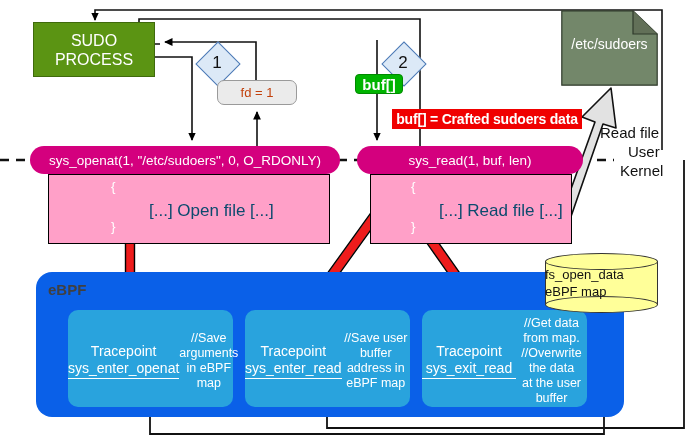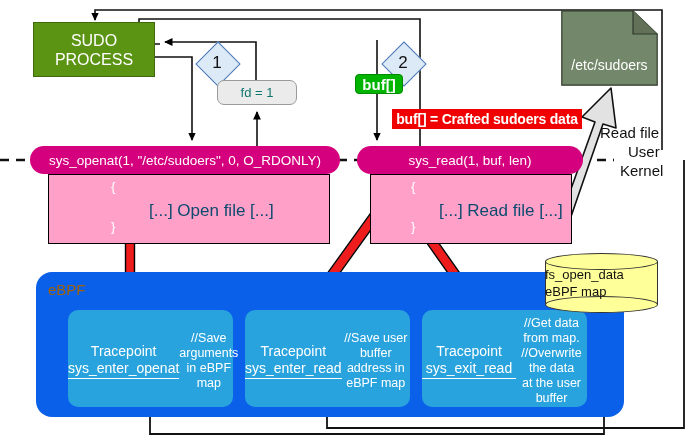--- a/index.html
+++ b/index.html
@@ -10,21 +10,21 @@
   .node{position:absolute;box-sizing:border-box;display:flex;
         align-items:center;justify-content:center;text-align:center;}
 
   
   .sudo-proc{left:33px;top:22px;width:122px;height:55px;background:#5b9413;
              border:1px solid #3f6a0c;color:#ffffff;font-size:16px;
              line-height:19px;font-weight:400;}
 
   
   .fdbox{left:217px;top:80px;width:80px;height:25px;background:#ebebeb;
-         border:1px solid #9a9a9a;border-radius:7px;color:#0f766e;font-size:13px;}
+         border:1px solid #9a9a9a;border-radius:7px;color:#c2410c;font-size:13px;}
 
   
   .buftag{left:355px;top:74px;width:48px;height:20px;background:#00b400;
           border:1px solid #008a00;border-radius:4px;color:#ffffff;
           font-size:15px;font-weight:bold;}
 
   
   .redbanner{left:392px;top:109px;width:190px;height:20px;background:#f00000;
              color:#ffffff;font-size:14px;font-weight:bold;letter-spacing:-0.2px;}
 
@@ -45,30 +45,30 @@
   
   .body{position:absolute;background:#ffa0c8;border:1px solid #000;}
   .b-open{left:48px;top:174px;width:280px;height:68px;}
   .b-read{left:370px;top:174px;width:200px;height:68px;}
   .btext{position:absolute;color:#0c4a6e;font-size:17px;}
   .brace{position:absolute;color:#ffffff;font-size:13.5px;}
 
   
   .docshape{left:561px;top:10px;width:97px;height:76px;}
   .doclabel{position:absolute;left:561px;top:36px;width:97px;
-            text-align:center;color:#ffffff;font-size:14px;margin-top:21px;}
+            text-align:center;color:#ffffff;font-size:14px;}
 
   
   .kl{position:absolute;color:#111;font-size:15px;}
 
   
   .ebpf{left:36px;top:272px;width:588px;height:145px;background:#0a60e8;
         border-radius:16px;}
-  .ebpf-label{position:absolute;left:48px;top:281px;color:#a16207;
-              font-size:15px;font-weight:normal;text-align:right;}
+  .ebpf-label{position:absolute;left:48px;top:281px;color:#404040;
+              font-size:15px;font-weight:bold;text-align:right;}
 
   
   .tp{position:absolute;background:#29a3dd;border-radius:10px;color:#ffffff;
       display:flex;align-items:center;}
   .tp1{left:68px;top:310px;width:165px;height:97px;}
   .tp2{left:245px;top:310px;width:165px;height:97px;}
   .tp3{left:422px;top:310px;width:165px;height:97px;}
   .tp-title{font-size:14px;line-height:17px;padding-top:4px;width:92%;
             text-align:center;border-bottom:1.5px solid #ffffff;padding-bottom:1px;}
   .tp-body{font-size:12.5px;line-height:15px;padding-top:5px;text-align:center;}

